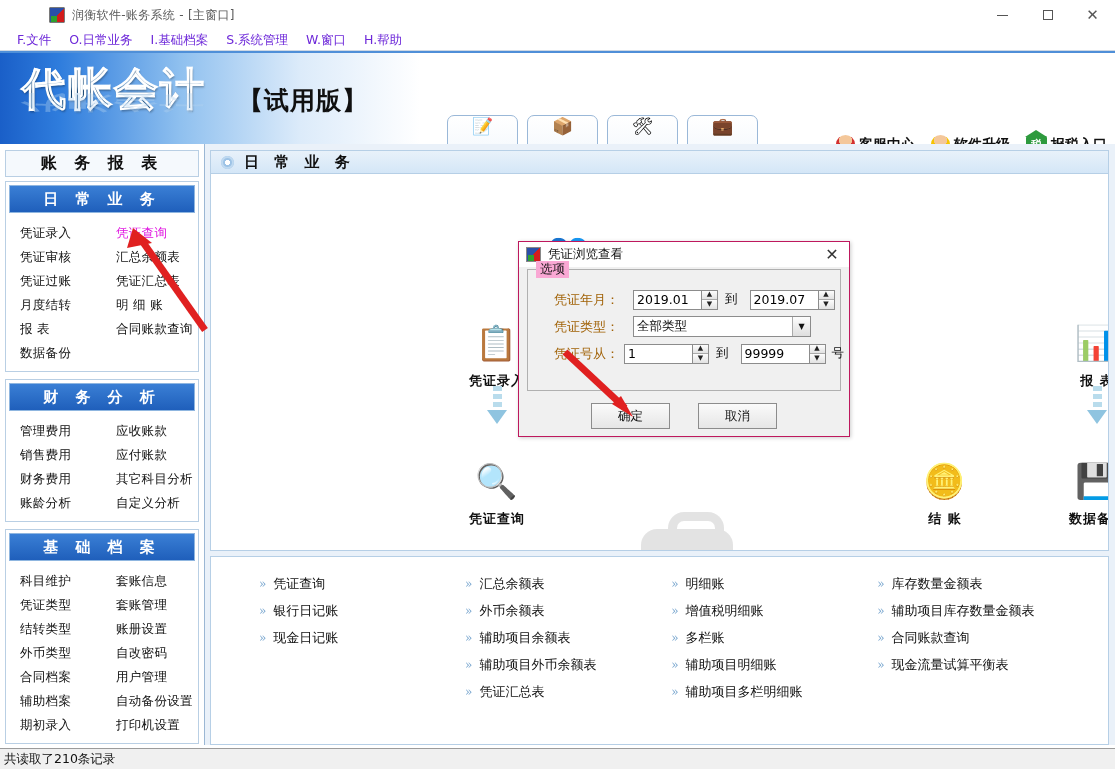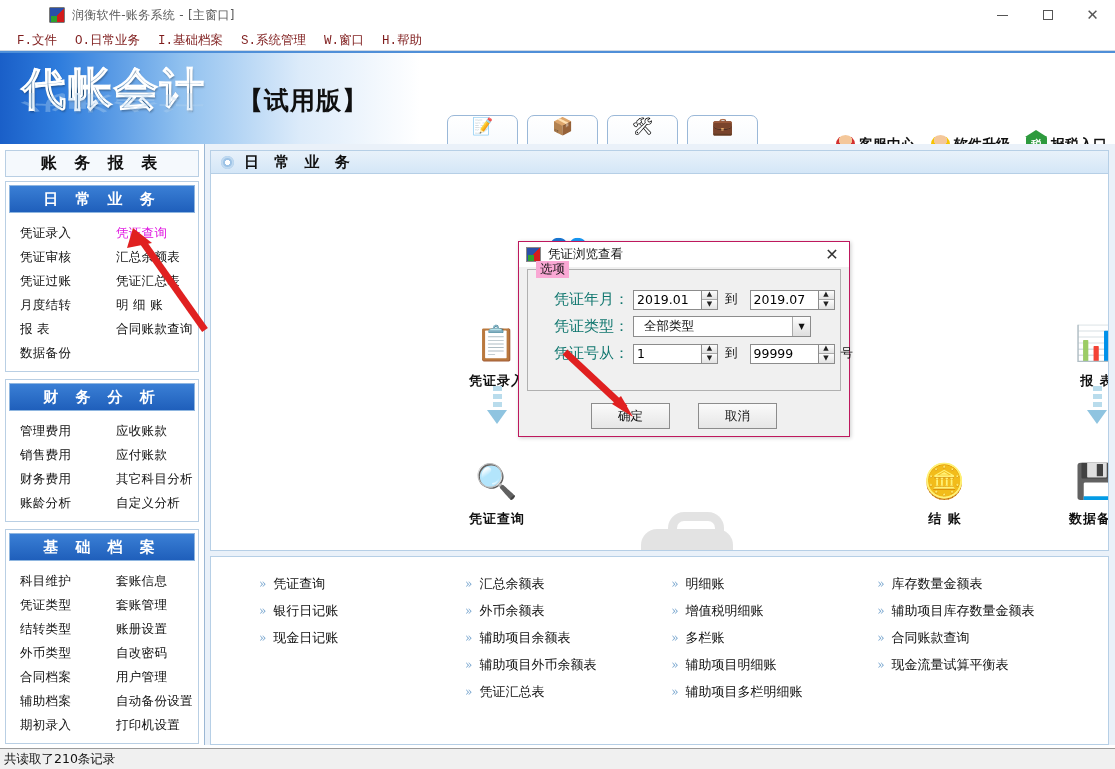--- a/index.html
+++ b/index.html
@@ -39,21 +39,21 @@
   .glyph-min { display:block; width:11px; height:1px; background:#555; }
   .glyph-max { display:block; width:10px; height:10px; border:1px solid #555; }
   .glyph-close { font-size: 15px; font-weight: 300; }
 
   
   .menubar {
     height: 21px; display: flex; align-items: center;
     background: #ffffff; padding-left: 8px;
     border-bottom: 1px solid #cfd8e3;
   }
-  .menu-item { font-size: 12.5px; color: #7f1d1d; padding: 0 9px; white-space: nowrap; font-family: Liberation Mono, monospace; }
+  .menu-item { font-size: 12.5px; color: #6d28d9; padding: 0 9px; white-space: nowrap; }
 
   
   .banner {
     height: 93px; position: relative; overflow: hidden;
     background: linear-gradient(90deg,
       #1a5fc8 0px, #2f7ddd 60px, #8fc0ef 180px, #dcebfa 300px,
       #ffffff 420px, #ffffff 100%);
     border-top: 2px solid #4f8fd8;
   }
   .logo-wrap { position: absolute; left: 22px; top: 14px; }
@@ -224,37 +224,37 @@
   }
   .fieldset {
     margin: 2px 8px 0 8px; border: 1px solid #b0b0b0; height: 122px; position: relative;
     padding-top: 13px;
   }
   .legend {
     position: absolute; top: -9px; left: 8px; background: #f9a8d4; padding: 0 4px;
     font-size: 12.5px; color: #111;
   }
   .frow { display: flex; align-items: center; margin: 6px 0 0 26px; height: 21px; }
-  .flabel { font-size: 15px; color: #0f766e; width: 74px; white-space: nowrap; }
+  .flabel { font-size: 13px; color: #a16207; width: 74px; white-space: nowrap; }
   .spin { display: flex; height: 20px; margin-left: 5px; }
   .spin input {
     width: 68px; height: 20px; border: 1px solid #8c8c8c; border-right: none;
     font-size: 12.5px; padding-left: 3px; background: #fff; font-family: "DejaVu Sans", sans-serif;
   }
   .spin .btns { width: 17px; display: flex; flex-direction: column; border: 1px solid #8c8c8c; }
   .spin .btns span {
     flex: 1; background: linear-gradient(180deg,#fdfdfd,#e2e2e2);
     display: flex; align-items: center; justify-content: center; font-size: 7px; color: #222; line-height: 1;
   }
   .spin .btns span:first-child { border-bottom: 1px solid #aaa; }
   .mid { font-size: 12.5px; margin: 0 7px; color: #111; }
   .tail { font-size: 12.5px; margin-left: 6px; color: #111; }
   .combo {
     margin-left: 5px; width: 178px; height: 21px; border: 1px solid #8c8c8c; background: #fff;
-    display: flex; align-items: center; justify-content: space-between; padding-left: 10px;
+    display: flex; align-items: center; justify-content: space-between; padding-left: 3px;
   }
   .combo .cval { font-size: 12.5px; color: #111; }
   .combo .carrow {
     width: 18px; height: 19px; background: linear-gradient(180deg,#fdfdfd,#dedede);
     border-left: 1px solid #aaa; display: flex; align-items: center; justify-content: center;
     font-size: 8px; color: #111;
   }
   .dlg-buttons { display: flex; justify-content: center; gap: 28px; margin-top: 12px; }
   .dbtn {
     width: 79px; height: 26px; border: 1px solid #8c8c8c;

